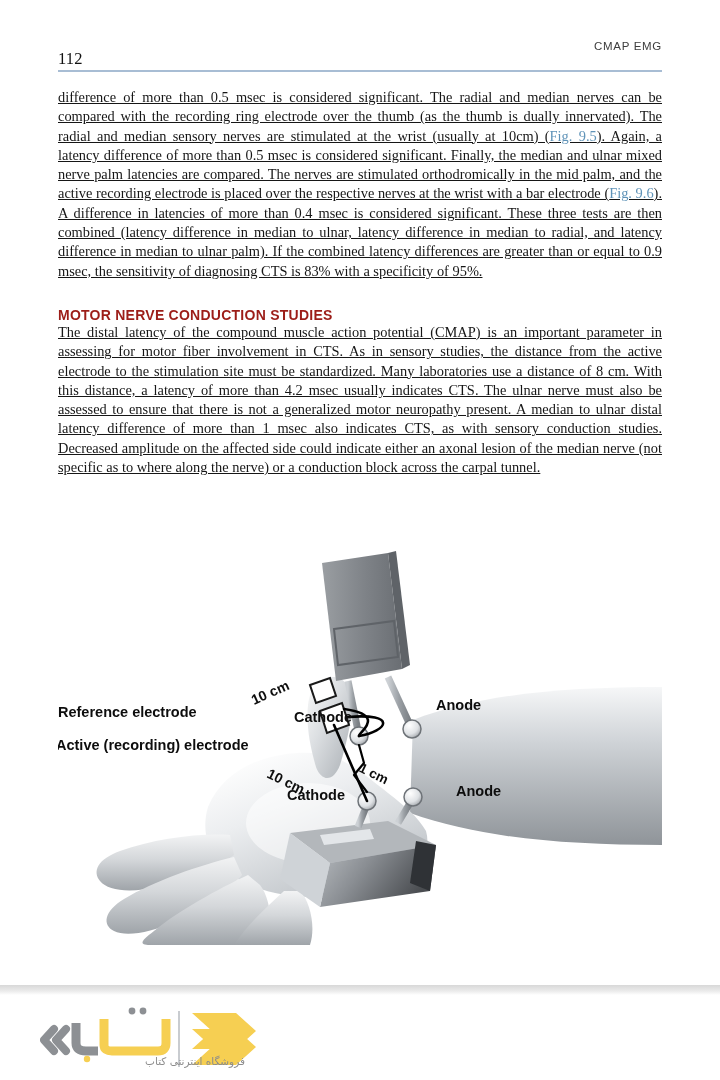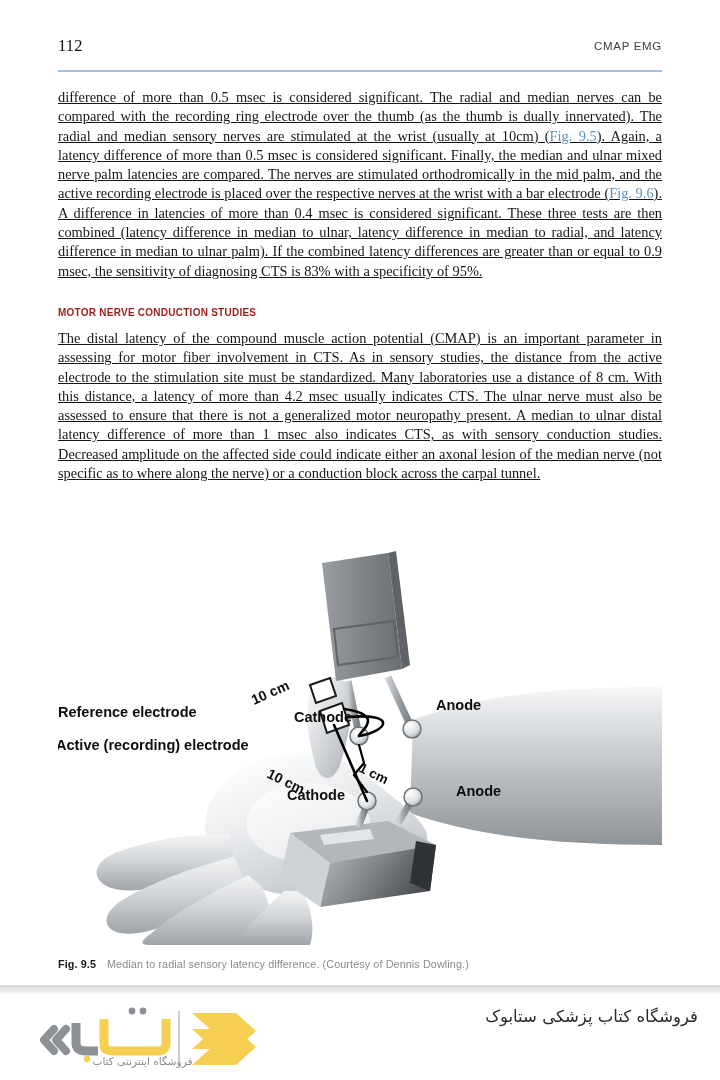--- a/index.html
+++ b/index.html
@@ -31,20 +31,21 @@
     display: flex;
     align-items: flex-start;
     justify-content: space-between;
   }
   .folio {
     font-family: "Liberation Serif", serif;
     font-size: 16.5px;
     color: #111111;
     letter-spacing: 0.2px;
     line-height: 1;
+    margin-top: 13px;
   }
   .booktitle {
     font-family: "Liberation Sans", sans-serif;
     font-size: 11.5px;
     color: #3d3d3d;
     letter-spacing: 0.7px;
     line-height: 1.2;
     padding-top: 2px;
   }
 
@@ -62,26 +63,25 @@
     color: #161616;
     text-align: justify;
     text-justify: inter-word;
     hyphens: none;
     text-decoration: underline;
   }
   .xref { color: #5f93b8; }
 
   h2.section-head {
     font-family: "Liberation Sans", sans-serif;
-    font-size: 10px;
+    font-size: 14px;
     font-weight: bold;
     color: #9c1d18;
     letter-spacing: 0.25px;
     margin-top: 26px;
-    margin-bottom: 11px;
   }
 
   
   .figure-wrap {
     position: absolute;
     left: 58px;
     top: 545px;
     width: 604px;
     height: 400px;
     font-weight: bold;
@@ -156,21 +156,21 @@
     white-space: nowrap;
     text-align: right;
   }
   .url-line .hl { color: #f0b429; }
 
   .logo-sub {
     position: absolute;
     left: 0;
     top: 56px;
     width: 205px;
-    text-align: center;
+    text-align: right;
     font-family: "DejaVu Sans", sans-serif;
     font-size: 10.5px;
     color: #8c8c8c;
     direction: rtl;
     white-space: nowrap;
   }
 </style>
 </head>
 <body>
 
@@ -298,23 +298,20 @@
       <text x="208" y="232" font-family="Liberation Sans, sans-serif" font-size="14" fill="#0d0d0d" transform="rotate(26 208 232)">10 cm</text>
       <text x="300" y="226" font-family="Liberation Sans, sans-serif" font-size="13.5" fill="#0d0d0d" transform="rotate(26 300 226)">1 cm</text>
 
       <text x="236" y="177" font-family="Liberation Sans, sans-serif" font-size="14.5" fill="#0d0d0d">Cathode</text>
       <text x="229" y="255" font-family="Liberation Sans, sans-serif" font-size="14.5" fill="#0d0d0d">Cathode</text>
       <text x="378" y="165" font-family="Liberation Sans, sans-serif" font-size="14.5" fill="#0d0d0d">Anode</text>
       <text x="398" y="251" font-family="Liberation Sans, sans-serif" font-size="14.5" fill="#0d0d0d">Anode</text>
     </svg>
   </div>
 
-  <div class="fig-caption">
-    <span class="fignum">Fig. 9.5</span><span>Median to radial sensory latency difference. (Courtesy of Dennis Dowling.)</span>
-  </div>
 
   <div class="band"></div>
 
   <div class="footer">
 
     <div class="footer-logo">
       <svg width="260" height="78" viewBox="0 0 260 78" xmlns="http://www.w3.org/2000/svg">
 
         <g fill="#f6cf52">
           <path d="M152,14 L196,14 L216,32 L196,50 L152,50 L172,32 Z"></path>
@@ -329,18 +326,17 @@
           <path d="M36,24 L36,44 Q36,52 46,52 L58,52" fill="none" stroke="#8d9094" stroke-width="9"></path>
           <circle cx="47" cy="60" r="3.2" fill="#f6cf52"></circle>
           <path d="M14,30 L4,41 L14,52" fill="none" stroke="#8d9094" stroke-width="8" stroke-linecap="round" stroke-linejoin="round"></path>
           <path d="M26,30 L16,41 L26,52" fill="none" stroke="#8d9094" stroke-width="8" stroke-linecap="round" stroke-linejoin="round"></path>
         </g>
       </svg>
       <div class="logo-sub">فروشگاه اینترنتی کتاب</div>
     </div>
 
     <div class="footer-right">
-      <div class="fa-line">فروشگاه کتاب پزشکی ستابوک</div>
     </div>
 
   </div>
 
 </div>
 
 </body></html>

